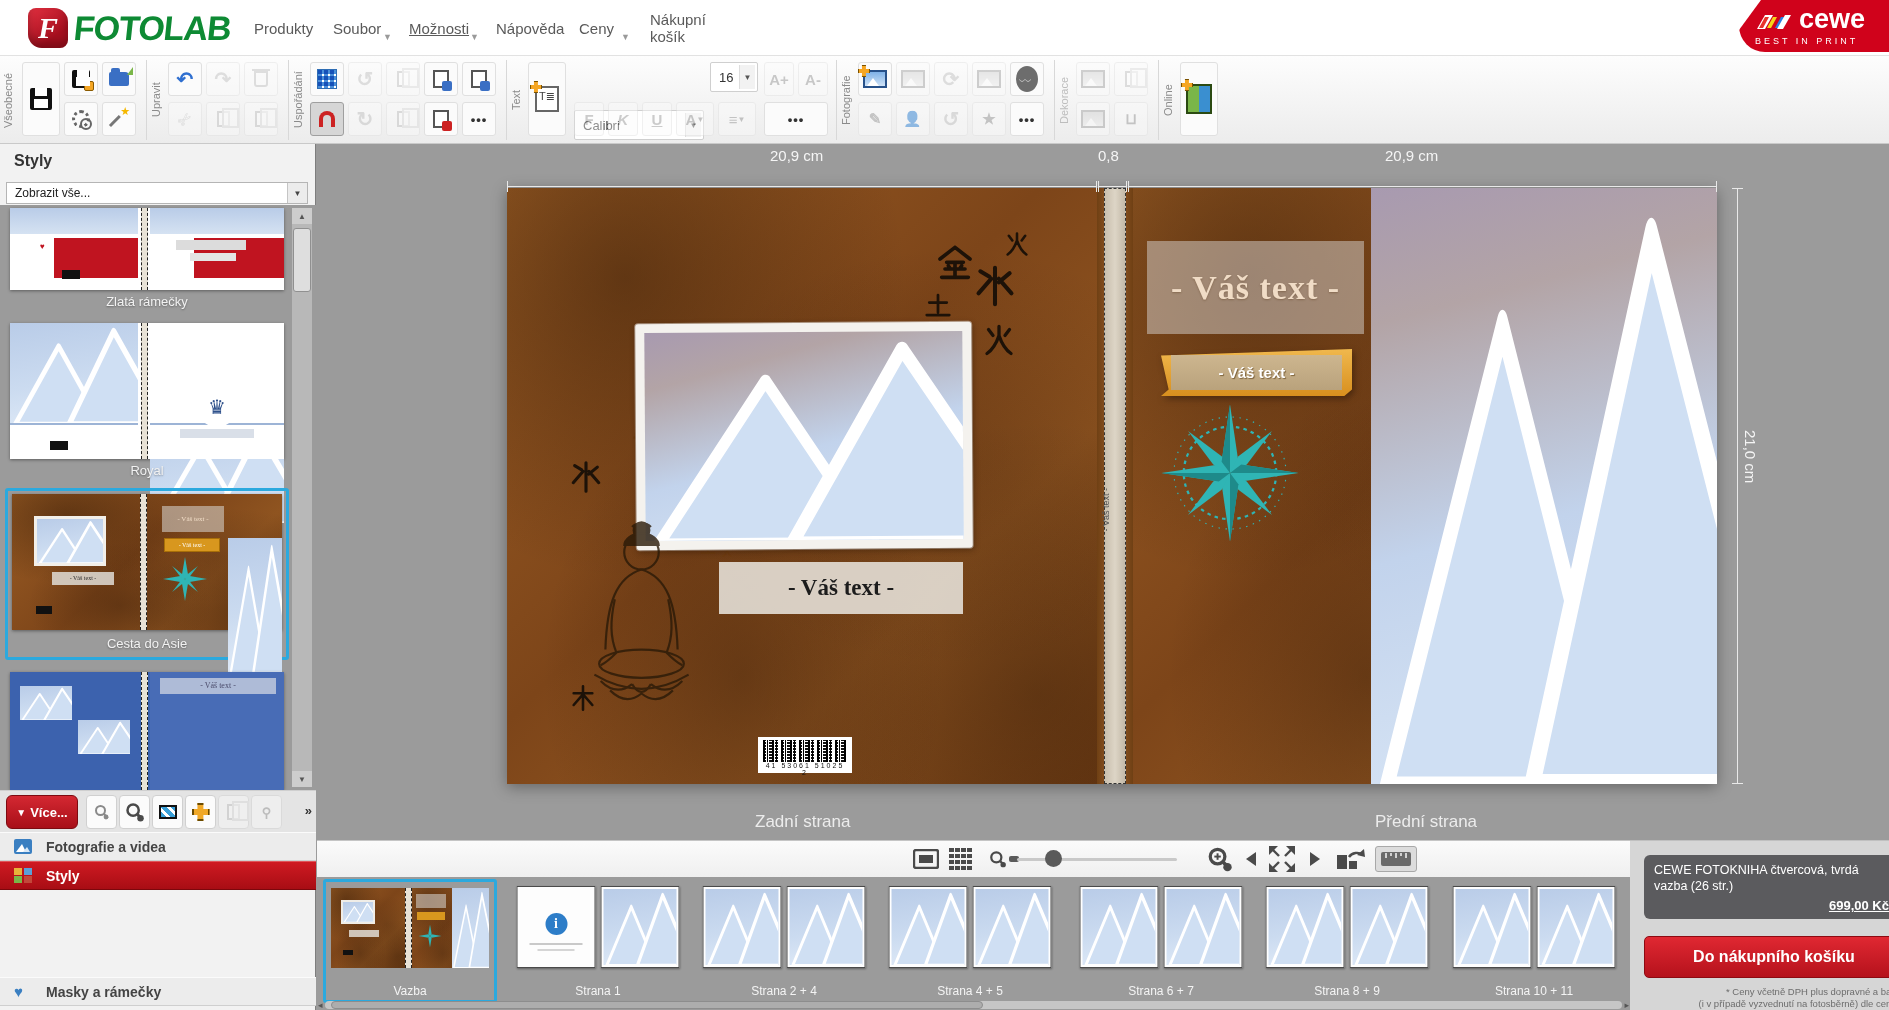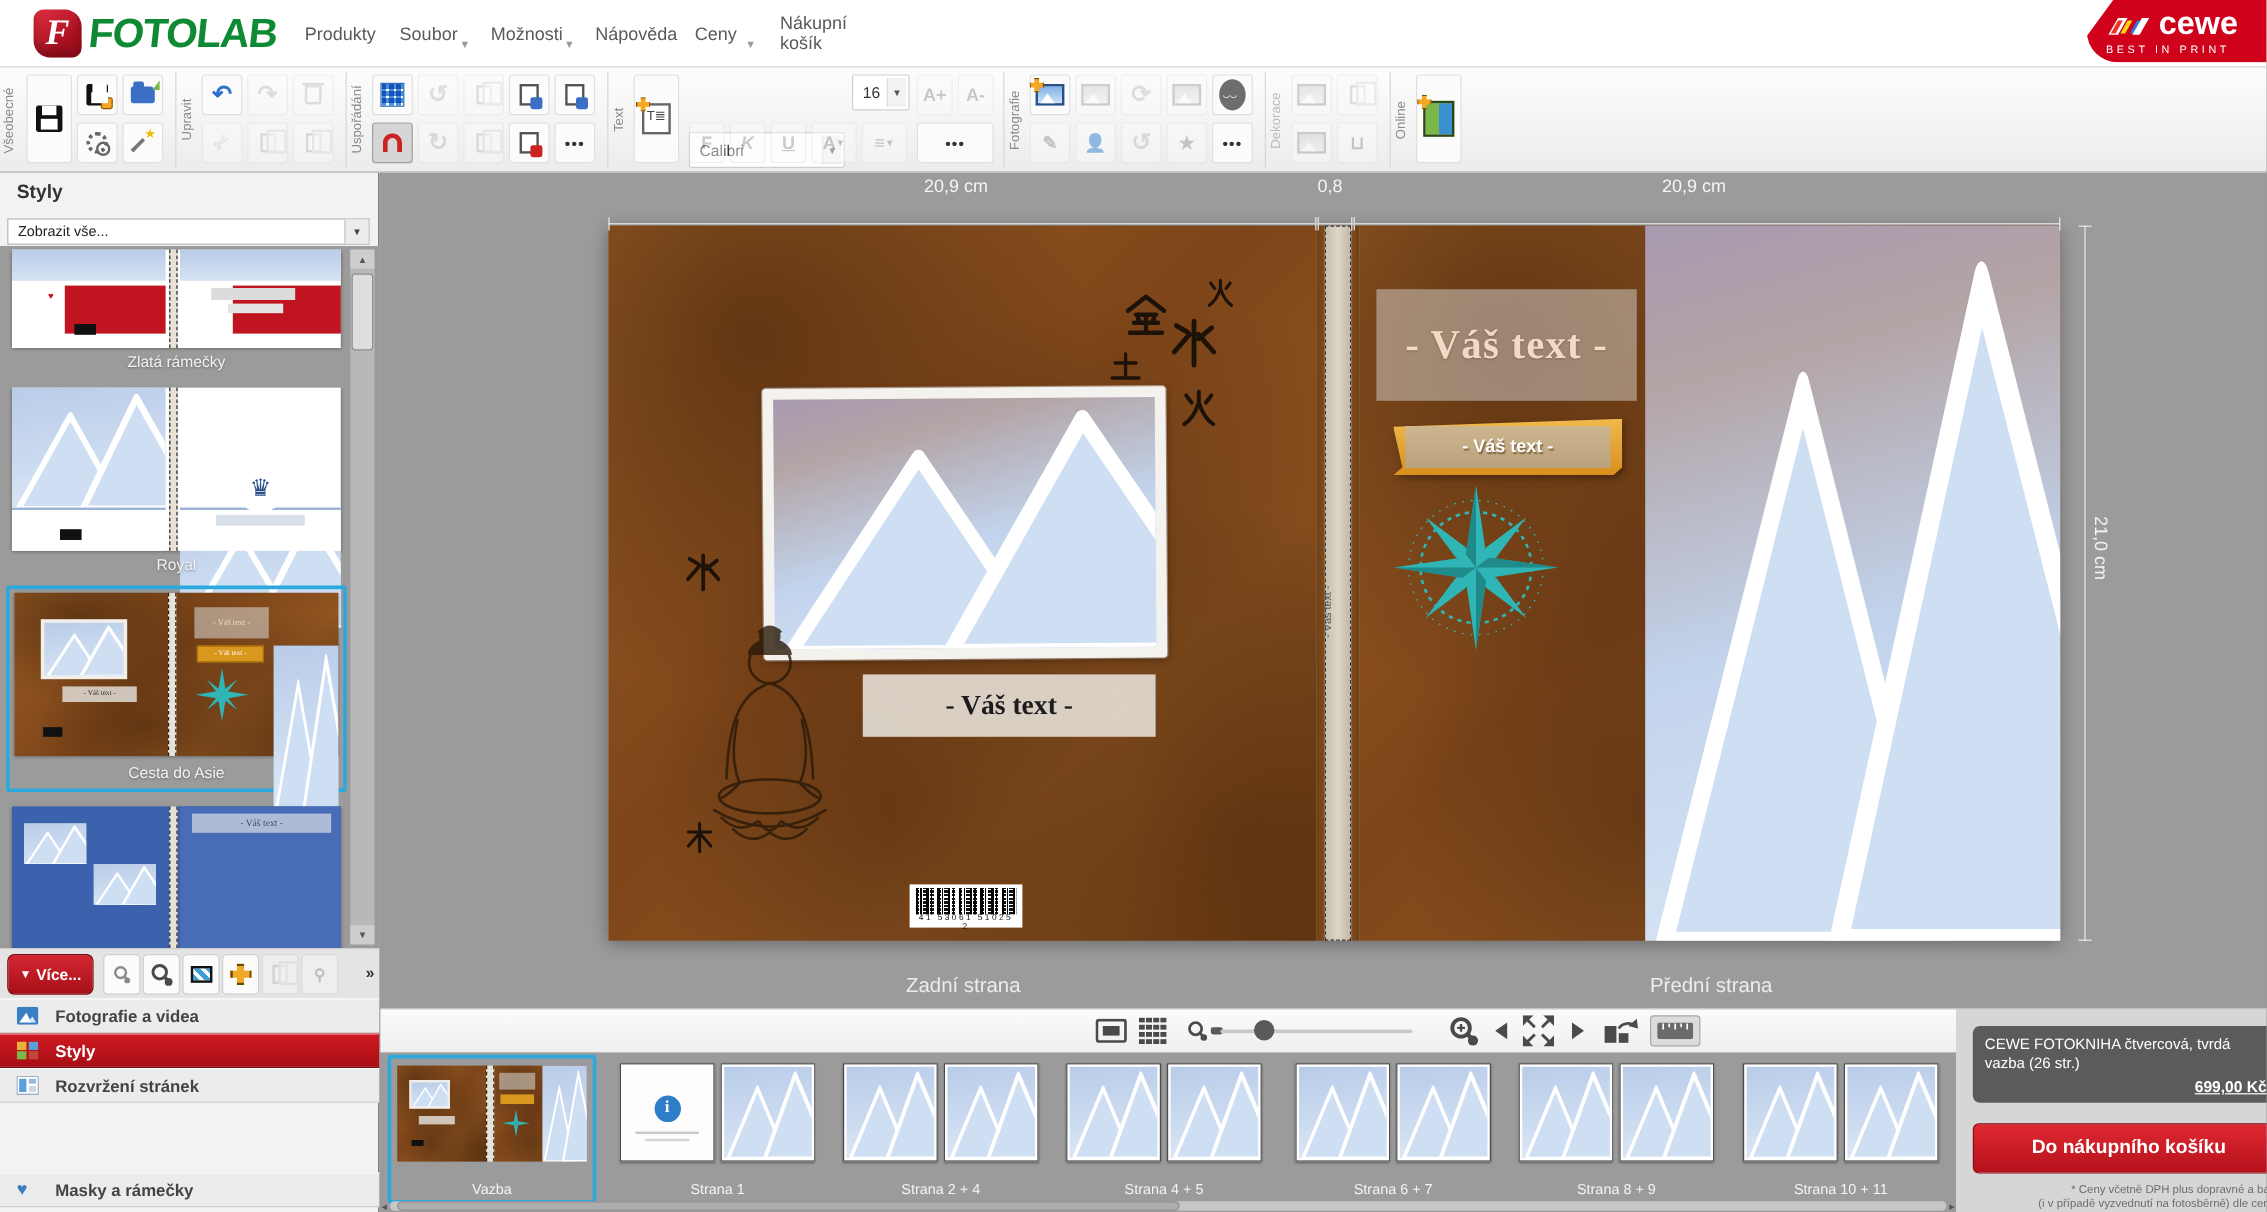--- a/index.html
+++ b/index.html
@@ -8,21 +8,21 @@
   #app { position:relative; width:1889px; height:1010px; overflow:hidden; background:#9b9b9b; }
   .abs { position:absolute; }
 
   
   .menubar { position:absolute; left:0; top:0; width:1889px; height:56px; background:#fff; border-bottom:1px solid #e2e2e2; z-index:30; }
   .logo { position:absolute; left:28px; top:7px; height:42px; display:flex; align-items:center; gap:6px; }
   .logo-f { width:40px; height:40px; background:linear-gradient(145deg,#e23040,#a50f1e 70%); border-radius:8px 14px 8px 14px; color:#fff; font:italic bold 30px "Liberation Serif",serif; display:flex; align-items:center; justify-content:center; box-shadow:inset 0 -6px 8px rgba(0,0,0,.25); }
   .logo-name { font:bold 34px "Liberation Sans",sans-serif; color:#0e8a34; letter-spacing:-1px; transform:skewX(-6deg); text-shadow:1px 1px 0 #bede c0; }
   .menu { position:absolute; left:0; top:0; height:56px; }
   .menu-item { position:absolute; top:0; height:56px; display:flex; align-items:center; font-size:15px; color:#5a5a5a; cursor:pointer; }
-  .mi-0 { left:254px; } .mi-1 { left:333px; } .mi-2 { left:409px; } .mi-3 { left:496px; } .mi-4 { left:579px; } .mi-5 { left:650px; }
+  .mi-0 { left:254px; } .mi-1 { left:333px; } .mi-2 { left:409px;text-decoration:underline; } .mi-3 { left:496px; } .mi-4 { left:579px; } .mi-5 { left:650px; }
   .menu-arrow { position:absolute; top:32px; font-size:9px; color:#9a9a9a; }
   .ma-1 { left:383px; } .ma-2 { left:470px; } .ma-4 { left:621px; }
   .cewe-badge { position:absolute; right:0; top:0; width:150px; height:52px; background:#d0021b; clip-path:polygon(22px 0, 150px 0, 150px 52px, 0 52px, 0 30px); border-bottom-left-radius:26px; color:#fff; z-index:31; }
   .cewe-mark { position:absolute; left:16px; top:13px; width:38px; height:18px; }
   .cewe-word { position:absolute; left:60px; top:4px; font-weight:bold; font-size:27px; letter-spacing:0; }
   .cewe-tag { position:absolute; left:16px; top:36px; font-size:9px; letter-spacing:3px; white-space:nowrap; }
 
   
   .toolbar { position:absolute; left:0; top:56px; width:1889px; height:88px; background:linear-gradient(#fdfdfd,#ececec); border-bottom:1px solid #c9c9c9; z-index:25; }
   .vlabel { position:absolute; top:6px; height:76px; width:14px; writing-mode:vertical-rl; transform:rotate(180deg); font-size:11px; color:#8a8a8a; text-align:center; }
@@ -560,29 +560,20 @@
       </div>
       <div class="cat active" style="top:29px">
         <svg class="cat-ic" viewBox="0 0 18 15">
             <rect x="0" y="0" width="8" height="7" fill="#e8b33a"></rect>
             <rect x="10" y="0" width="8" height="7" fill="#5aa0d8"></rect>
             <rect x="0" y="8" width="8" height="7" fill="#7ab648"></rect>
             <rect x="10" y="8" width="8" height="7" fill="#c2483a"></rect>
           </svg>
         <span>Styly</span>
       </div>
-      <div class="cat" style="top:58px">
-        <svg class="cat-ic" viewBox="0 0 18 15">
-            <rect x="0" y="0" width="18" height="15" fill="#fff" stroke="#4a6a9a"></rect>
-            <rect x="2" y="2" width="6" height="11" fill="#5aa0d8"></rect>
-            <rect x="10" y="2" width="6" height="4" fill="#9ab8d8"></rect>
-            <rect x="10" y="8" width="6" height="5" fill="#c8d8ea"></rect>
-          </svg>
-        <span>Rozvržení stránek</span>
-      </div>
       <div class="cat" style="top:145px">
         <span class="cat-ic" style="color:#3a7fc1;font-size:15px;line-height:15px">♥</span>
         <span>Masky a rámečky</span>
       </div>
     </div>
   </div>
 
   <div class="ruler-text" style="left:770px; top:147px;">20,9 cm</div>
   <div class="ruler-text" style="left:1098px; top:147px;">0,8</div>
   <div class="ruler-text" style="left:1385px; top:147px;">20,9 cm</div>

